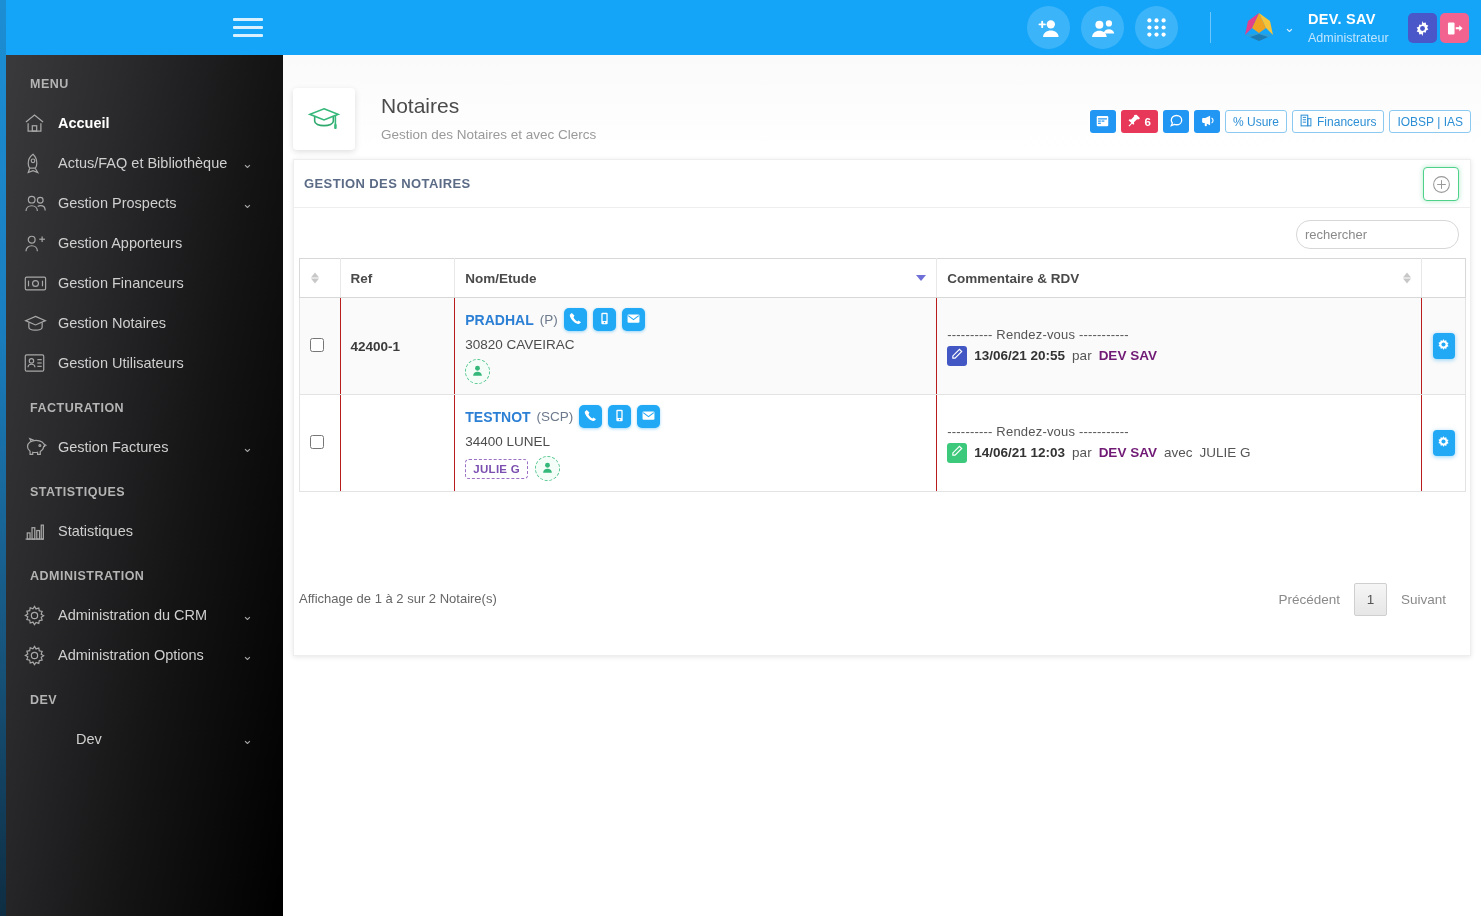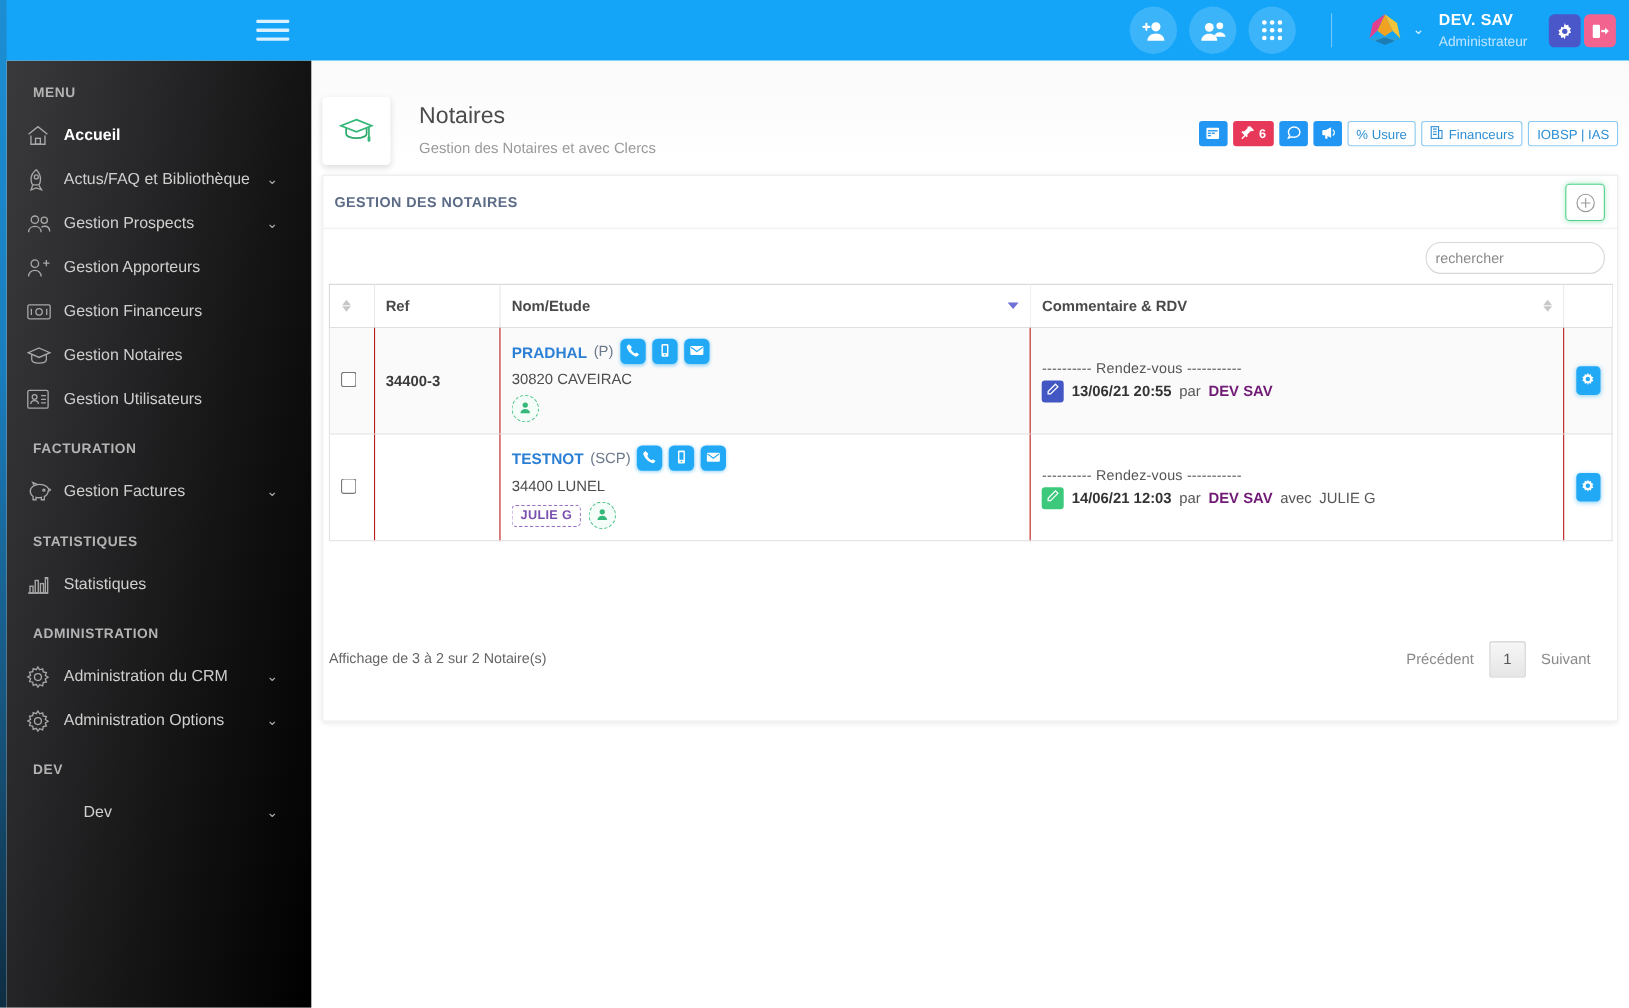--- a/index.html
+++ b/index.html
@@ -560,21 +560,21 @@
                 <i class="up"></i>
                 <i class="dn"></i>
               </span>
           </th>
           <th></th>
         </tr>
       </thead>
       <tbody id="grid-body">
           <tr class="row-alt">
             <td><input type="checkbox" class="rowchk" style=""></td>
-            <td><span class="ref-val">34400-3</span></td>
+            <td><span class="ref-val">42400-1</span></td>
             <td>
               <div class="nom-line1">
                 <span class="nom-name">PRADHAL</span>
                 <span class="nom-type">(P)</span>
                 <span class="mini-btn">
                   <span><svg width="13" height="13" viewBox="0 0 14 14" fill="#fff">
                       <path d="M3.4 1.1 1.3 3.2c-.5.5-.4 1.4.1 2.6.8 1.9 2 3.6 3.5 5.1s3.2 2.7 5.1 3.5c1.2.5 2.1.6 2.6.1l2.1-2.1-3.1-2-1.4 1.1c-1-.5-1.9-1.2-2.7-2s-1.5-1.7-2-2.7L6.6 4.2z" transform="scale(0.88)"></path>
                     </svg></span>
                 </span>
                 <span class="mini-btn">
@@ -681,21 +681,21 @@
                     <path d="M7 0l.9 2 2.1-.6.4 2.1 2.1.8-1.2 1.8 1.2 1.8-2.1.8-.4 2.1L7.9 10 7 12l-.9-2-2.1.6-.4-2.1-2.1-.8L2.7 6 1.5 4.2l2.1-.8L4 1.3 6.1 2z" transform="translate(0,1)"></path>
                     <circle cx="7" cy="7" r="2.2" fill="#22a9f5"></circle>
                   </svg></span>
               </span>
             </td>
           </tr>
         </tbody>
     </table>
 
     <div id="grid-footer">
-      <div id="info-text">Affichage de 3 à 2 sur 2 Notaire(s)</div>
+      <div id="info-text">Affichage de 1 à 2 sur 2 Notaire(s)</div>
       <div id="pager">
         <div class="pg-txt">Précédent</div>
         <div class="pg-num">1</div>
         <div class="pg-txt">Suivant</div>
       </div>
     </div>
   </div>
 </div>
 
 </body></html>

